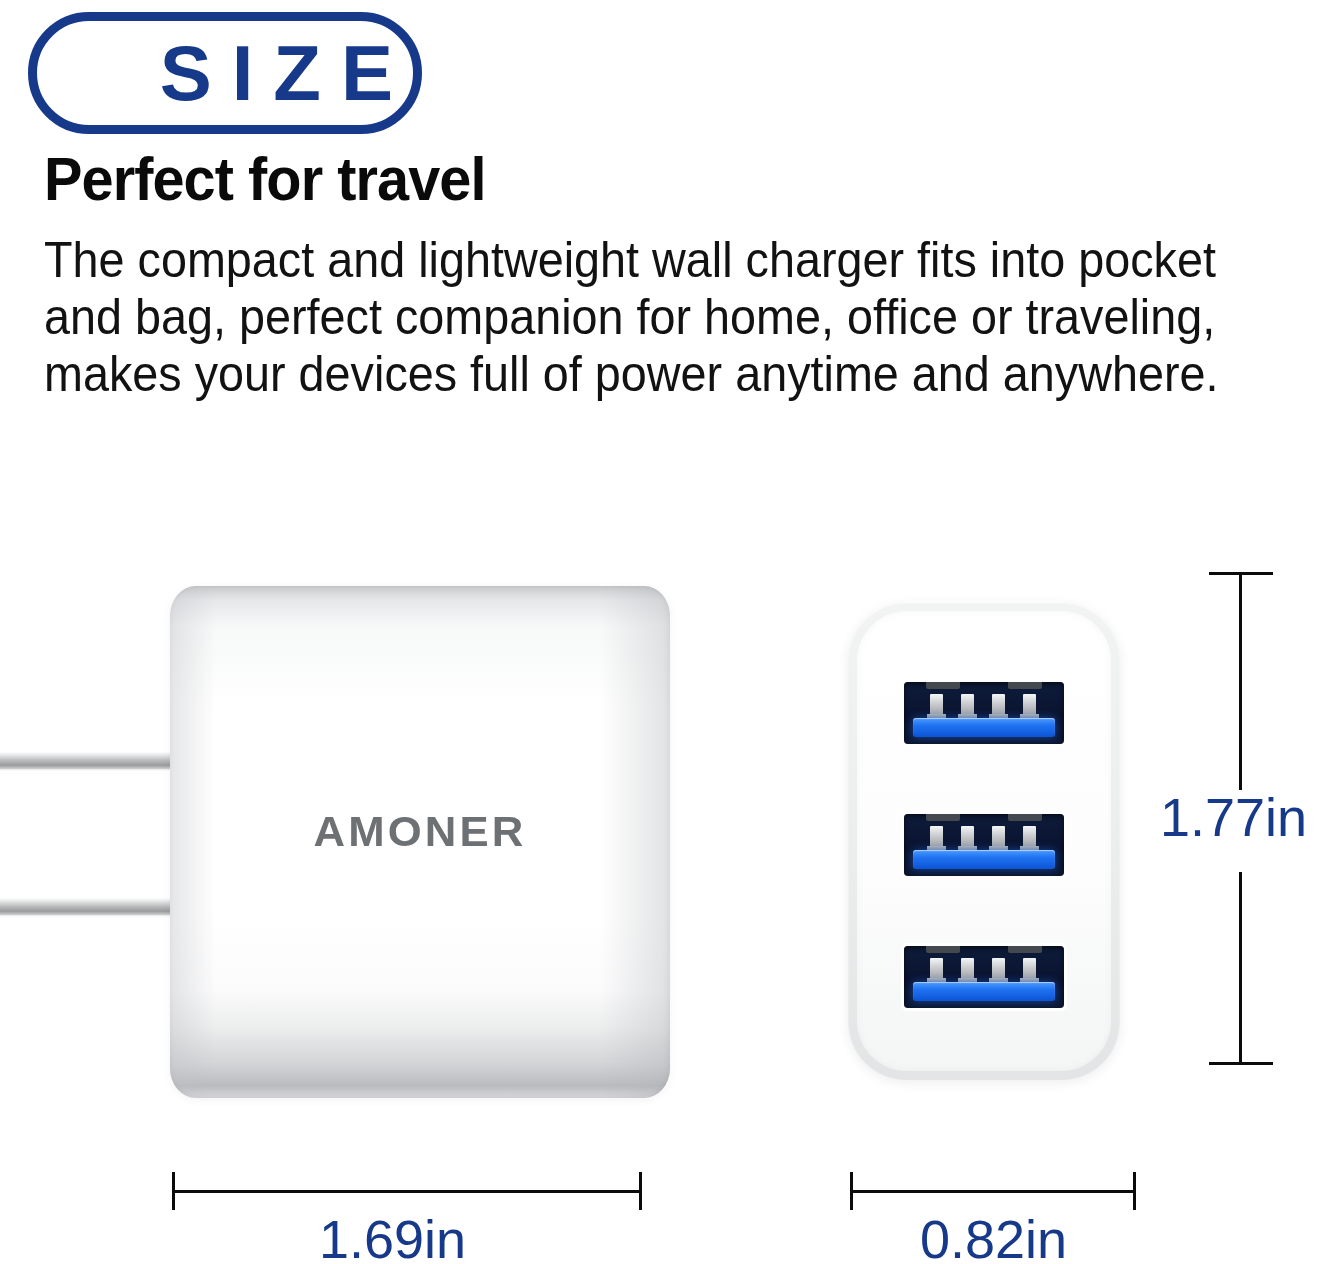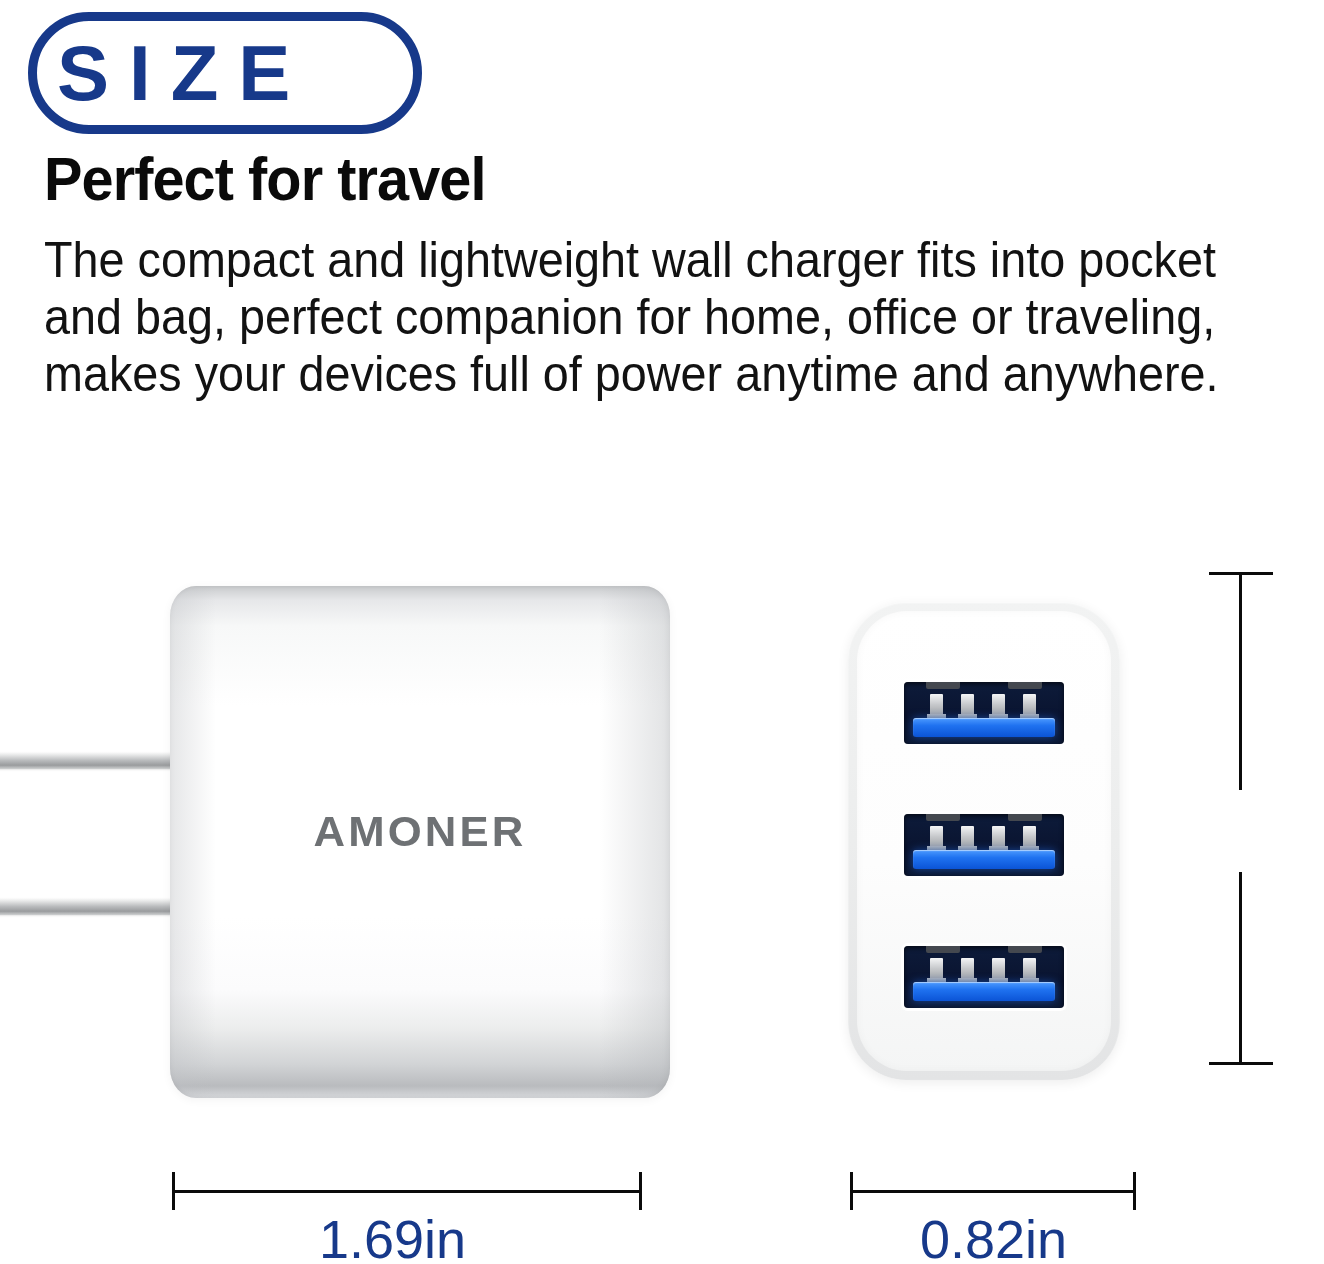--- a/index.html
+++ b/index.html
@@ -25,21 +25,21 @@
     position: absolute;
     left: 28px;
     top: 12px;
     width: 394px;
     height: 122px;
     box-sizing: border-box;
     border: 9px solid #17398a;
     border-radius: 61px;
     display: flex;
     align-items: center;
-    justify-content: flex-start;
+    justify-content: flex-end;
   }
   .size-badge-text {
     color: #17398a;
     font-size: 78px;
     font-weight: bold;
     letter-spacing: 20px;
     text-indent: 20px;
     line-height: 1;
     font-family: "Liberation Sans", sans-serif;
   }
@@ -350,14 +350,15 @@
 
   <div class="dim-line dim-h d-right-line"></div>
   <div class="dim-line dim-v d-right-capL"></div>
   <div class="dim-line dim-v d-right-capR"></div>
   <div class="dim-label d-right-label">0.82in</div>
 
   <div class="dim-line d-tall-capT"></div>
   <div class="dim-line d-tall-capB"></div>
   <div class="dim-line dim-v d-tall-top"></div>
   <div class="dim-line dim-v d-tall-bot"></div>
+  <div class="dim-label d-tall-label">1.77in</div>
 
 </div>
 
 </body></html>

